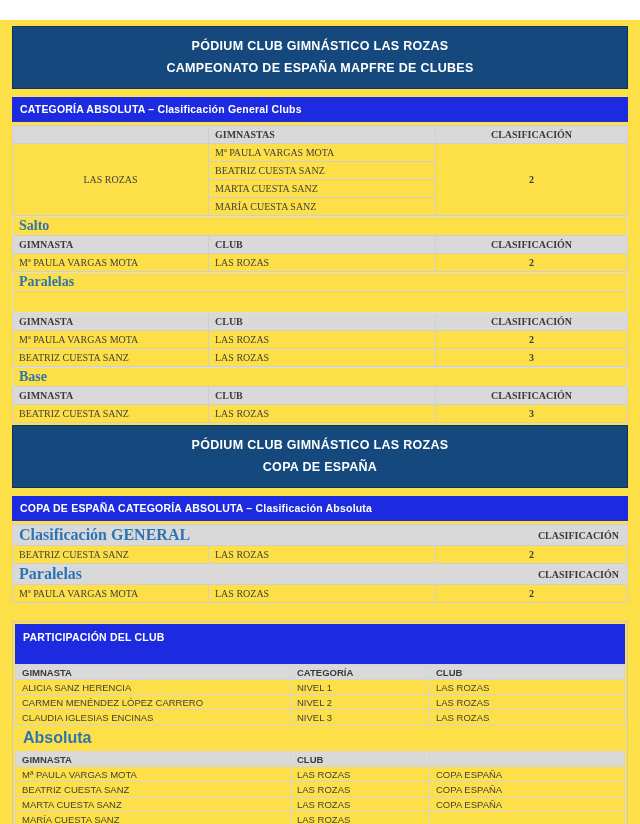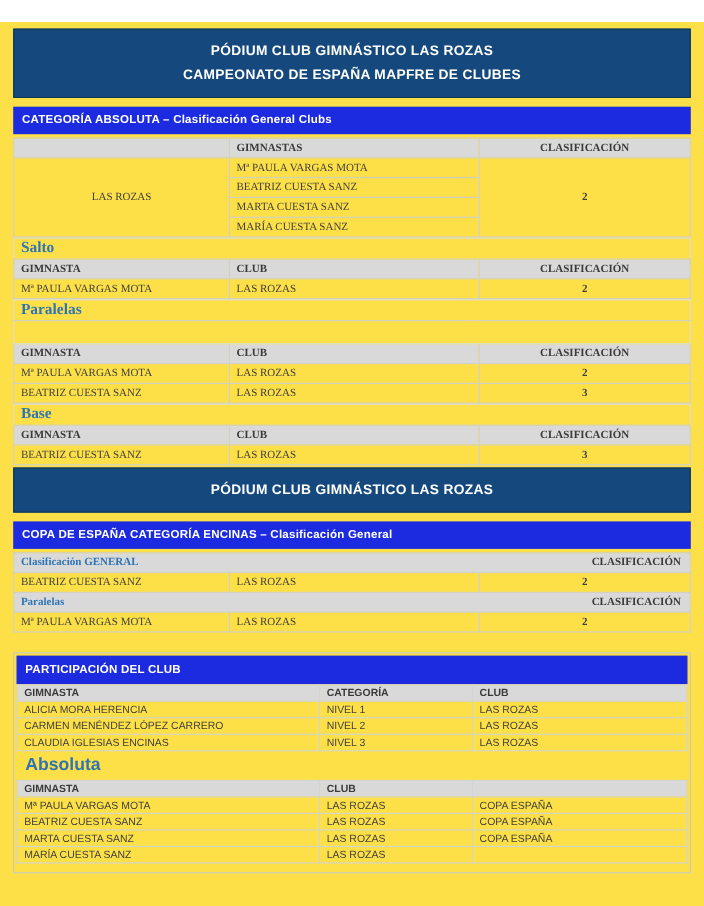--- a/index.html
+++ b/index.html
@@ -23,28 +23,28 @@
   .tbl tr.head td { background:#D9D9D9; font-weight:bold; color:#3A3A3A; }
   .tbl tr.title td { border:1px solid #DDDDDD; border-bottom:1px solid #CFCFCF; color:#2E74B5; font-weight:bold; font-size:14px; }
   .tbl tr.spacer td { border:1px solid #DDDDDD; height:18px; }
   .c { text-align:center; }
   .b { font-weight:bold; }
   .nogap { margin-top:0; }
 
   
   .tbl tr.ghead td { background:#D9D9D9; padding:1px 6px; }
   .spread { display:flex; justify-content:space-between; align-items:center; }
-  .spread .lbl { color:#2E74B5; font-weight:bold; font-size:10px; }
+  .spread .lbl { color:#2E74B5; font-weight:bold; font-size:16px; }
   .spread .rh  { color:#3A3A3A; font-weight:bold; font-size:10px; padding-right:2px; }
 
   .navy2 { margin-top:2px; }
 
   
   .box { border:1px solid #C9C9C9; margin-top:18px; padding:2px 2px 8px 2px; }
-  .box .bluebar { margin-top:0; height:26px; line-height:26px; }
+  .box .bluebar { margin-top:0; height:40px; line-height:26px; }
   .h1 { color:#2E74B5; font-weight:bold; font-size:16px; padding:9px 0 4px 8px; }
   .h1.second { padding-top:4px; }
   .ptbl td { border:1px solid #D4D4D4; font-size:9.5px; color:#3F3F3F; padding:1px 6px; height:12px;
              vertical-align:middle; white-space:nowrap; overflow:hidden; }
   .ptbl tr.head td { background:#D9D9D9; font-weight:bold; color:#3A3A3A; font-size:9.5px; }
 </style>
 </head>
 <body>
 
 <div class="page">
@@ -157,23 +157,24 @@
     <tr>
       <td>BEATRIZ CUESTA SANZ</td>
       <td>LAS ROZAS</td>
       <td class="c b">3</td>
     </tr>
   </tbody>
     </table>
 
   <div class="navy navy2">
     <div class="line">PÓDIUM CLUB GIMNÁSTICO LAS ROZAS</div>
+    <div class="line">COPA DE ESPAÑA</div>
   </div>
 
-  <div class="bluebar">COPA DE ESPAÑA CATEGORÍA ENCINAS – Clasificación General</div>
+  <div class="bluebar">COPA DE ESPAÑA CATEGORÍA ABSOLUTA – Clasificación Absoluta</div>
 
   <table class="tbl">
     <colgroup>
         <col style="width:196px">
         <col style="width:227px">
         <col>
       </colgroup>
     <tbody>
         <tr class="ghead">
       <td colspan="3">
@@ -213,21 +214,21 @@
           <col style="width:139px">
           <col>
         </colgroup>
       <tbody>
           <tr class="head">
         <td>GIMNASTA</td>
         <td>CATEGORÍA</td>
         <td>CLUB</td>
       </tr>
       <tr>
-        <td>ALICIA MORA HERENCIA</td>
+        <td>ALICIA SANZ HERENCIA</td>
         <td>NIVEL 1</td>
         <td>LAS ROZAS</td>
       </tr>
       <tr>
         <td>CARMEN MENÉNDEZ LÓPEZ CARRERO</td>
         <td>NIVEL 2</td>
         <td>LAS ROZAS</td>
       </tr>
       <tr>
         <td>CLAUDIA IGLESIAS ENCINAS</td>

